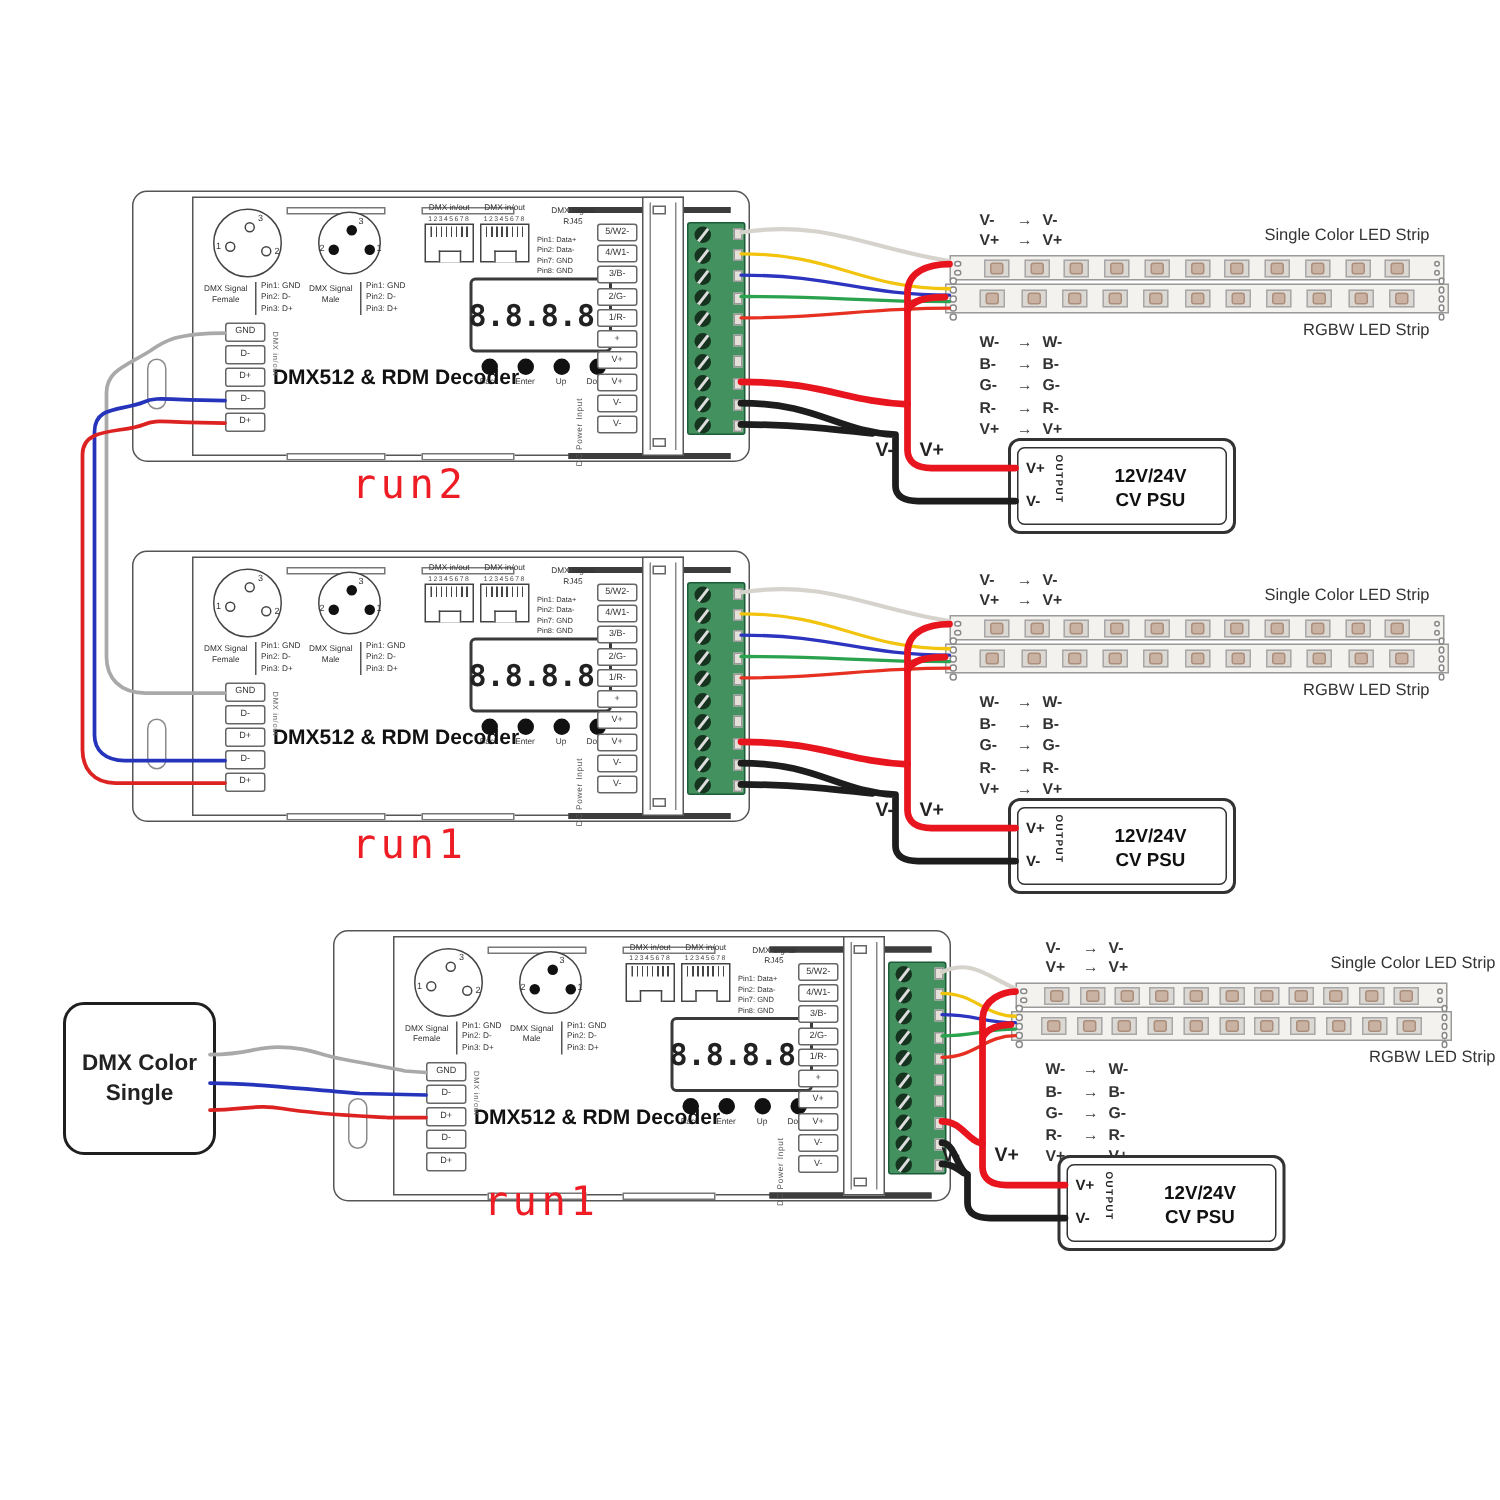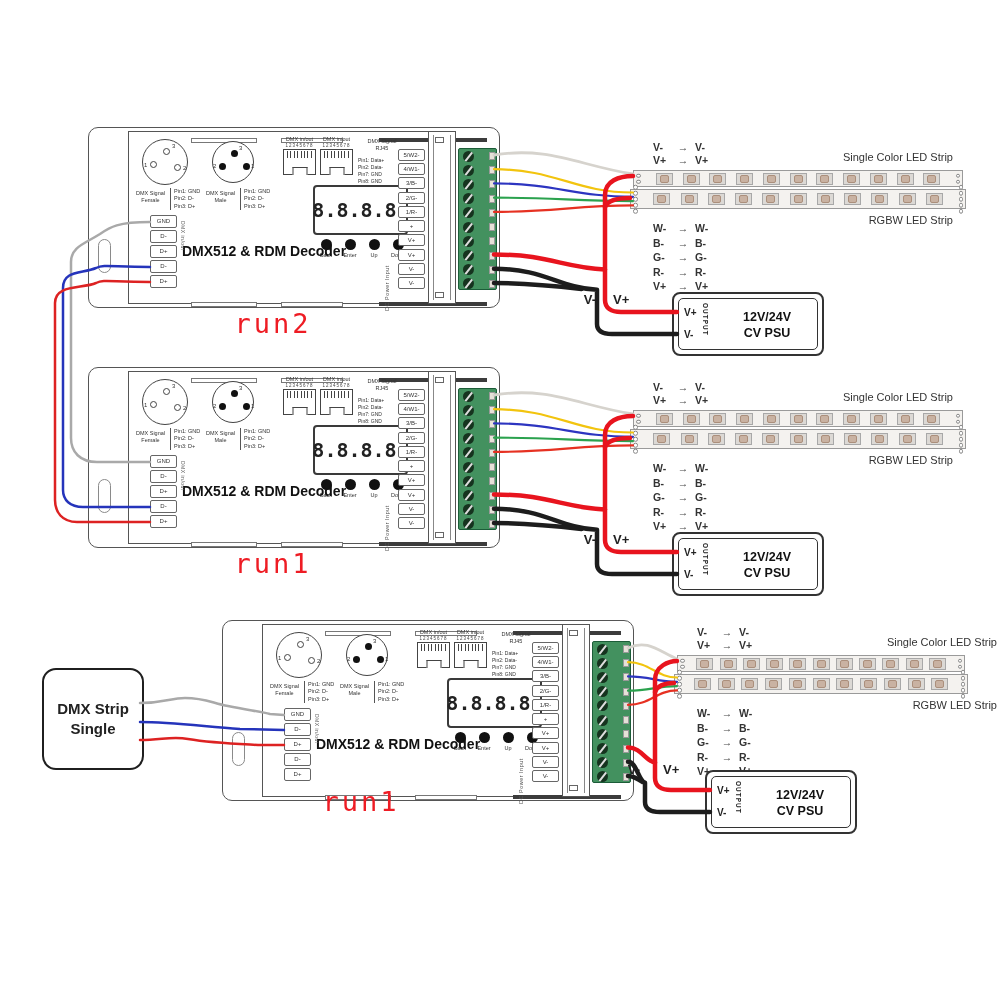--- a/index.html
+++ b/index.html
@@ -107,21 +107,21 @@
   .run-label{position:absolute;width:100px;text-align:center;font-family:"DejaVu Sans Mono",monospace;
              font-size:27px;letter-spacing:3px;}
   #wires{position:absolute;left:0;top:0;pointer-events:none;}
 </style>
 </head>
 <body>
 
 <div id="canvas">
 
   <div class="console">
-    <span>DMX Strip</span>
+    <span>DMX Color</span>
     <span>Single</span>
   </div>
 
   <div id="sections">
       <div class="decoder" style="left: 88px; top: 127px;">
     <div class="dec-body"></div>
     <div class="dec-slot"></div>
     <div class="dec-panel">
       <div class="vent va vtop"></div>
       <div class="vent vb vtop"></div>

